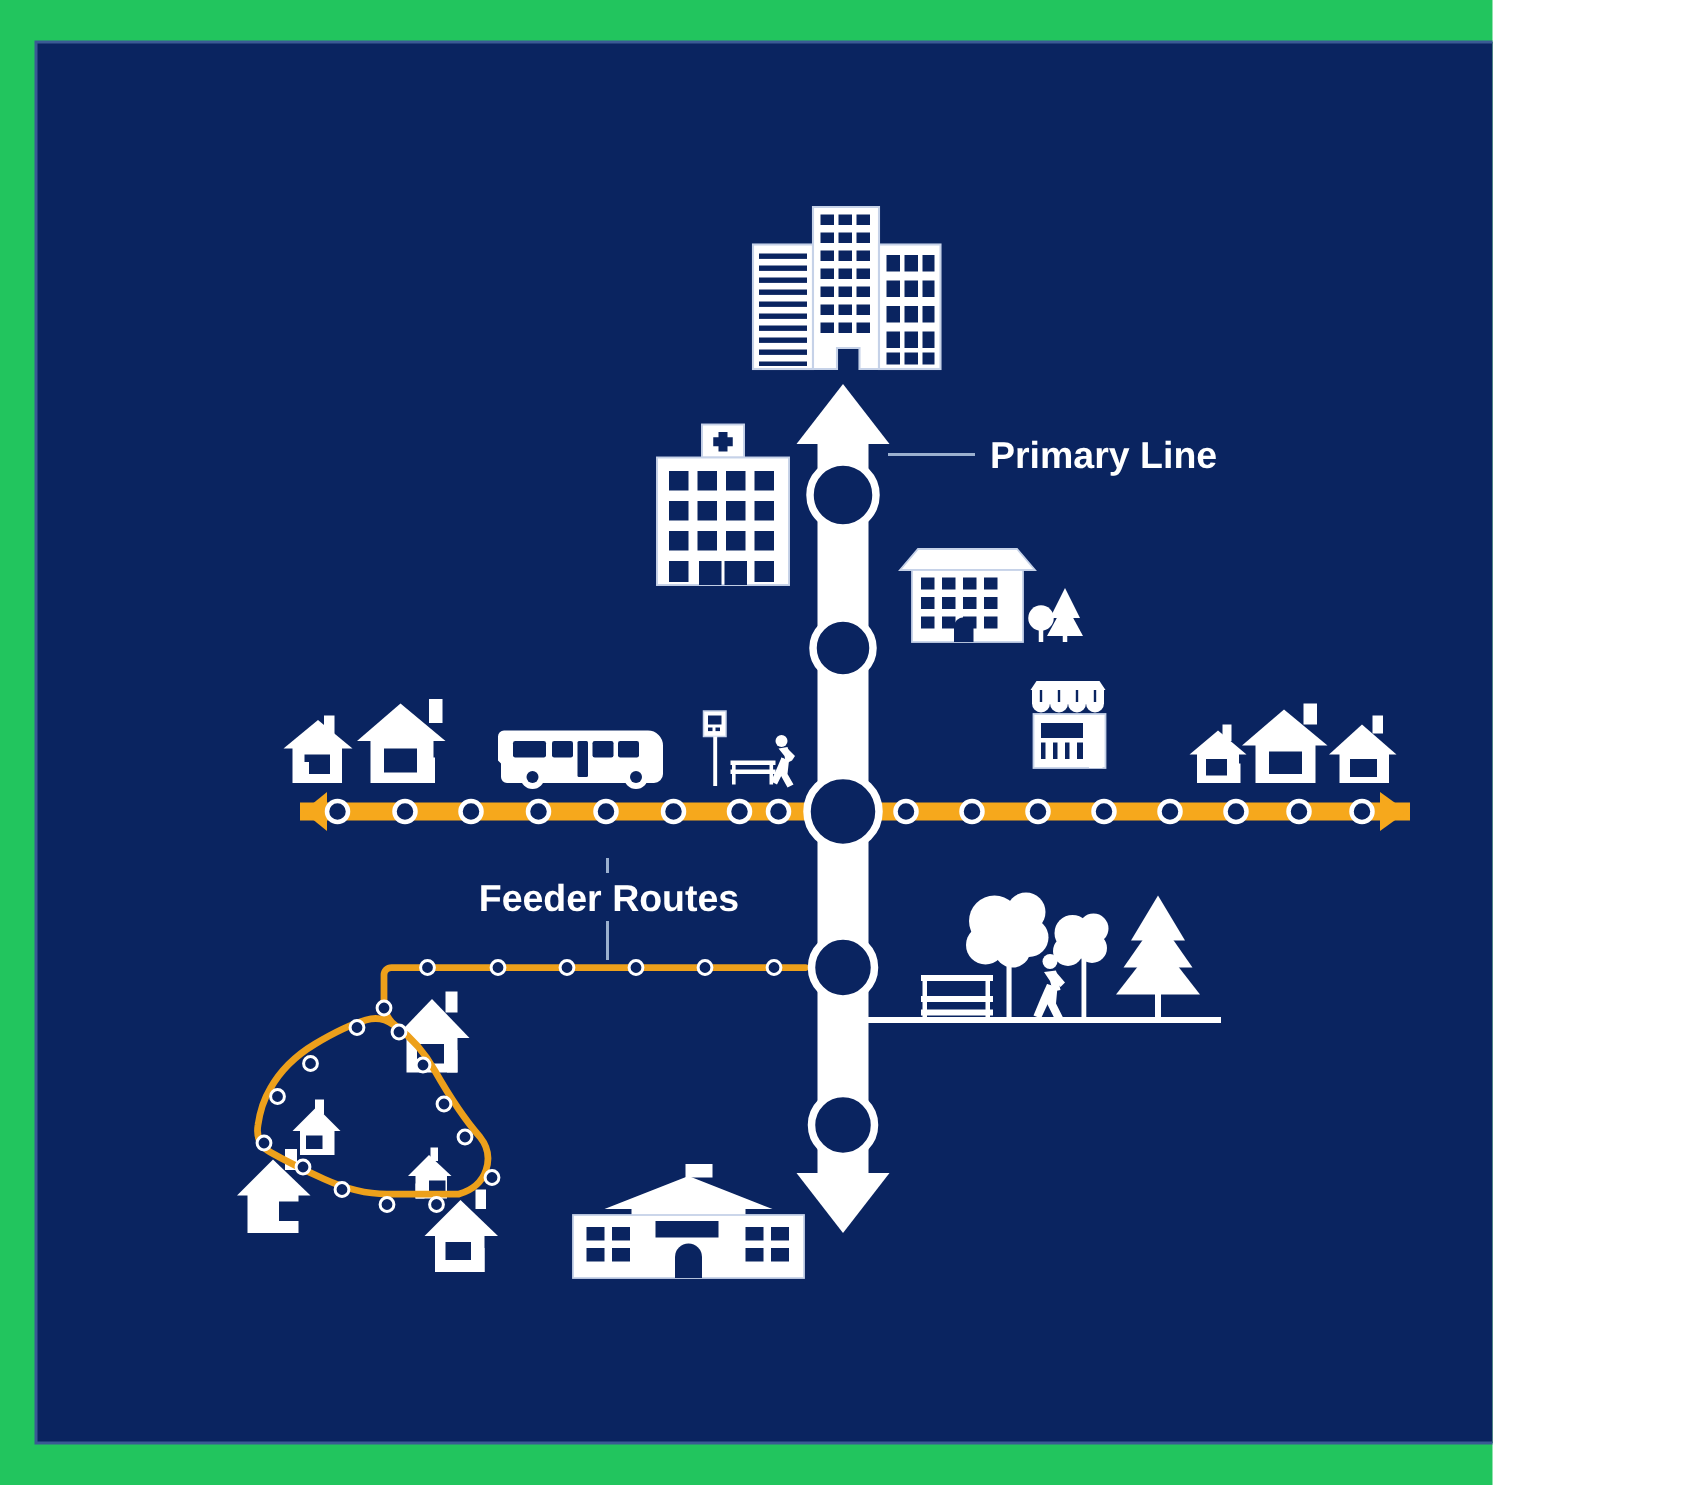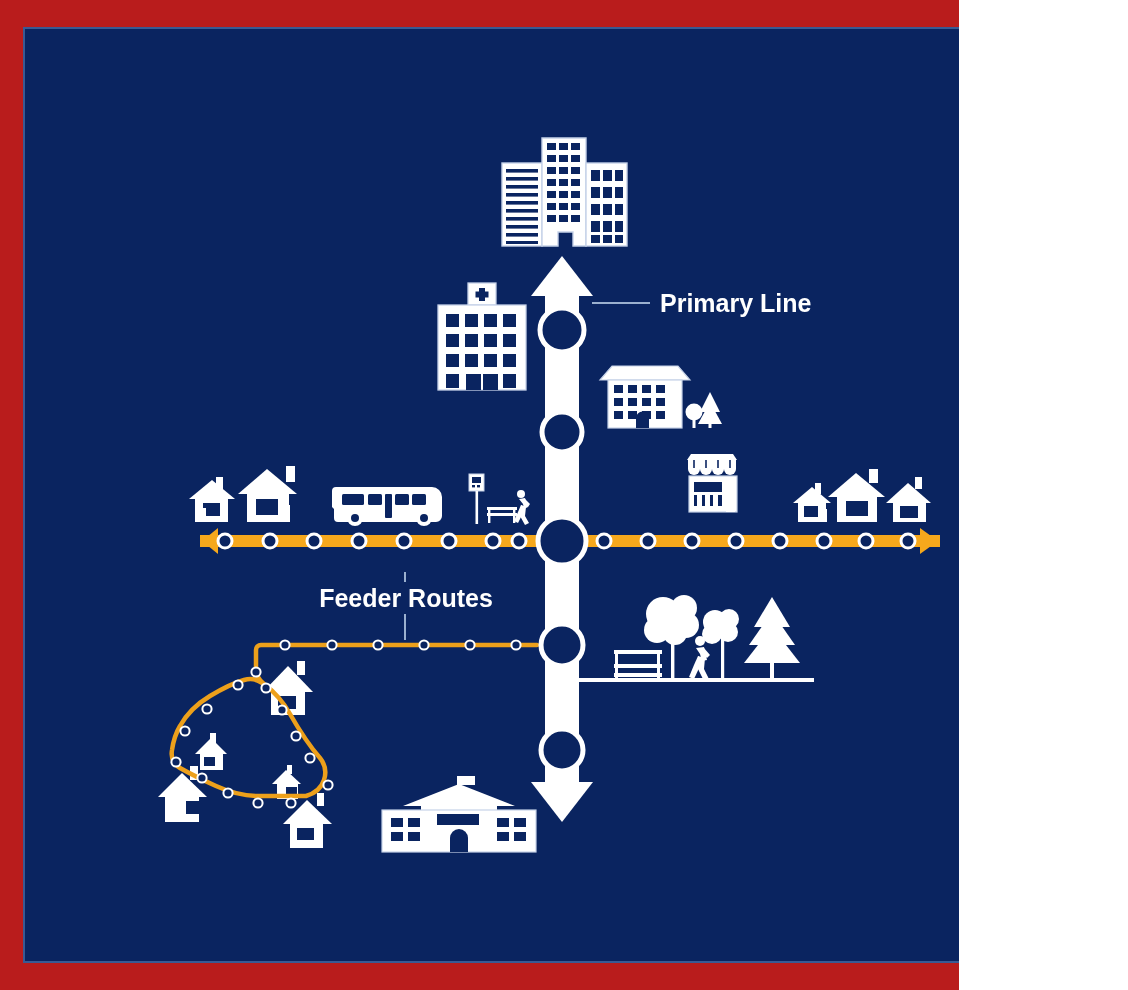--- a/index.html
+++ b/index.html
@@ -6,22 +6,23 @@
   html, body {
     margin: 0;
     padding: 0;
     background: #ffffff;
     font-family: "Liberation Sans", sans-serif;
   }
   #stage {
     position: relative;
     width: 959px;
     height: 990px;
-    background: #b91c1c;
+    background: #22c55e;
     overflow: hidden;
+    padding-left: 36px;
   }
   #diagram-svg {
     position: absolute;
     left: 0;
     top: 0;
     display: block;
   }
   .label-text {
     font-family: "Liberation Sans", sans-serif;
     font-weight: bold;

